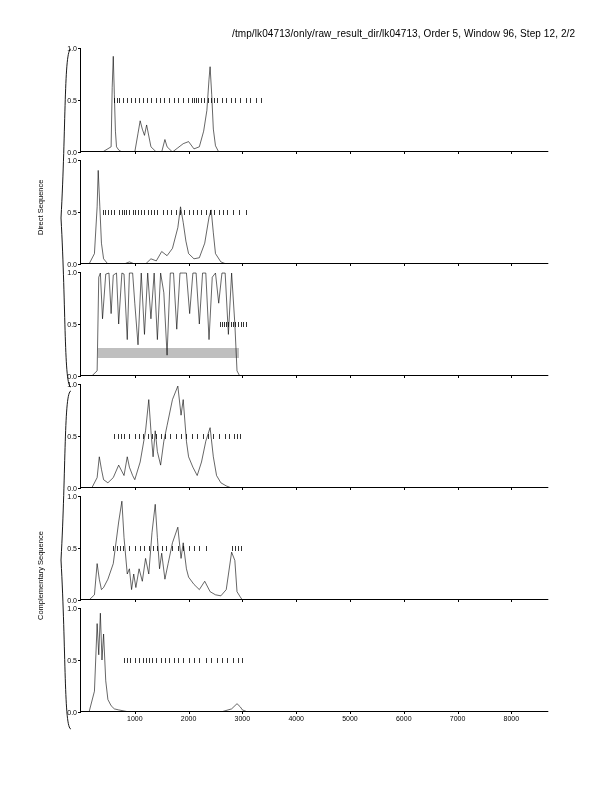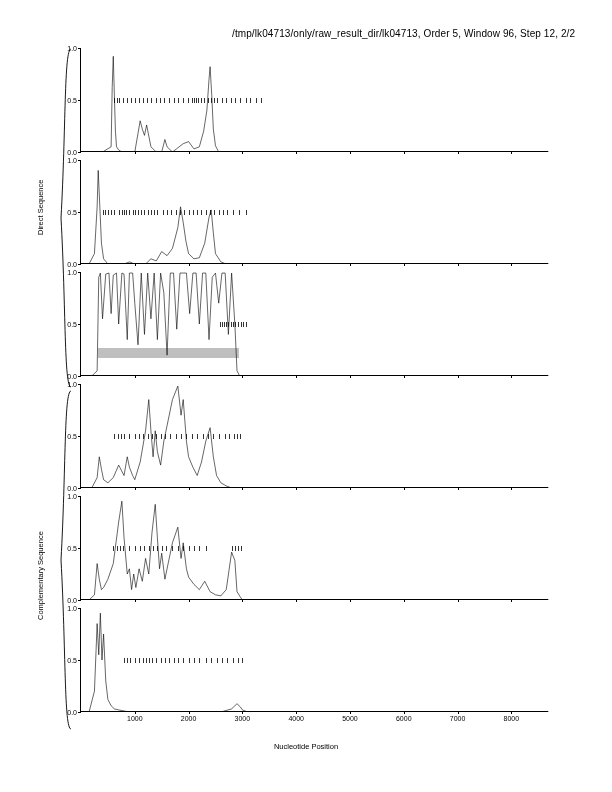--- a/index.html
+++ b/index.html
@@ -351,15 +351,14 @@
             <i style="left: 157.076px;"></i>
             <i style="left: 161.379px;"></i>
           </div>
           <svg width="468" height="104" style="position: absolute; left: 0px; top: 0px;">
             <path d="M0.00 104.00 L8.07 104.00 L13.45 83.20 L16.14 15.60 L17.75 46.80 L19.37 5.20 L20.98 52.00 L22.59 26.00 L24.74 72.80 L26.90 91.52 L30.12 97.76 L33.35 100.88 L37.66 101.92 L43.03 102.96 L48.41 104.00 L53.79 104.00 L64.55 104.00 L75.31 104.00 L86.07 104.00 L96.83 104.00 L107.59 104.00 L118.34 104.00 L129.10 104.00 L139.86 104.00 L150.62 100.88 L156.00 95.68 L159.23 98.80 L161.38 101.92 L166.76 104.00 L188.28 104.00 L215.17 104.00 L268.97 104.00 L322.76 104.00 L376.55 104.00 L430.34 104.00 L468.00 104.00 " fill="none" stroke="#000" stroke-width="0.6"></path>
           </svg>
         </div>
       </div>
     </div>
 
-  <div class="xlabel" style="top:742px;left:0;">Nucleotide Position</div>
 
 </div>
 
 </body></html>

